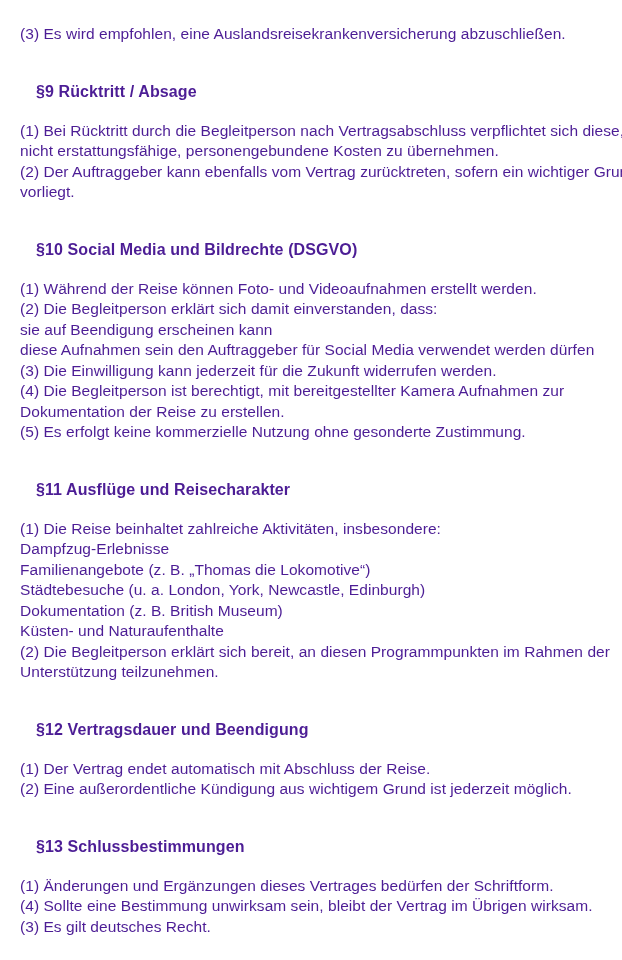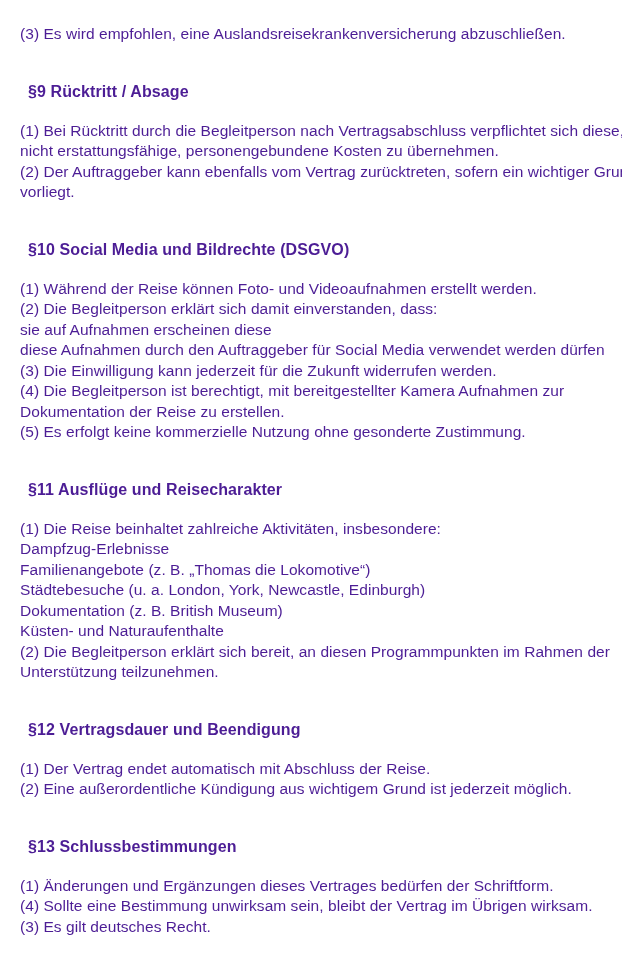--- a/index.html
+++ b/index.html
@@ -20,21 +20,21 @@
     -webkit-font-smoothing: antialiased;
   }
   .section {
     margin: 0;
     padding: 0;
   }
   .heading {
     font-size: 16px;
     font-weight: 700;
     line-height: 21px;
-    margin: 36px 0 19px 8px;
+    margin: 36px 0 19px 16px;
     white-space: nowrap;
     letter-spacing: 0.1px;
   }
   .line {
     font-size: 15.5px;
     font-weight: 400;
     line-height: 20.5px;
     margin: 0;
     white-space: nowrap;
     letter-spacing: 0.05px;
@@ -54,22 +54,22 @@
     <p class="line">(1) Bei Rücktritt durch die Begleitperson nach Vertragsabschluss verpflichtet sich diese,</p>
     <p class="line">nicht erstattungsfähige, personengebundene Kosten zu übernehmen.</p>
     <p class="line">(2) Der Auftraggeber kann ebenfalls vom Vertrag zurücktreten, sofern ein wichtiger Grund</p>
     <p class="line">vorliegt.</p>
   </section>
 
   <section class="section">
     <h2 class="heading">§10 Social Media und Bildrechte (DSGVO)</h2>
     <p class="line">(1) Während der Reise können Foto- und Videoaufnahmen erstellt werden.</p>
     <p class="line">(2) Die Begleitperson erklärt sich damit einverstanden, dass:</p>
-    <p class="line">sie auf Aufnahmen erscheinen diese</p>
-    <p class="line">diese Aufnahmen durch den Auftraggeber für Social Media verwendet werden dürfen</p>
+    <p class="line">sie auf Beendigung erscheinen kann</p>
+    <p class="line">diese Aufnahmen sein den Auftraggeber für Social Media verwendet werden dürfen</p>
     <p class="line">(3) Die Einwilligung kann jederzeit für die Zukunft widerrufen werden.</p>
     <p class="line">(4) Die Begleitperson ist berechtigt, mit bereitgestellter Kamera Aufnahmen zur</p>
     <p class="line">Dokumentation der Reise zu erstellen.</p>
     <p class="line">(5) Es erfolgt keine kommerzielle Nutzung ohne gesonderte Zustimmung.</p>
   </section>
 
   <section class="section">
     <h2 class="heading">§11 Ausflüge und Reisecharakter</h2>
     <p class="line">(1) Die Reise beinhaltet zahlreiche Aktivitäten, insbesondere:</p>
     <p class="line">Dampfzug-Erlebnisse</p>

